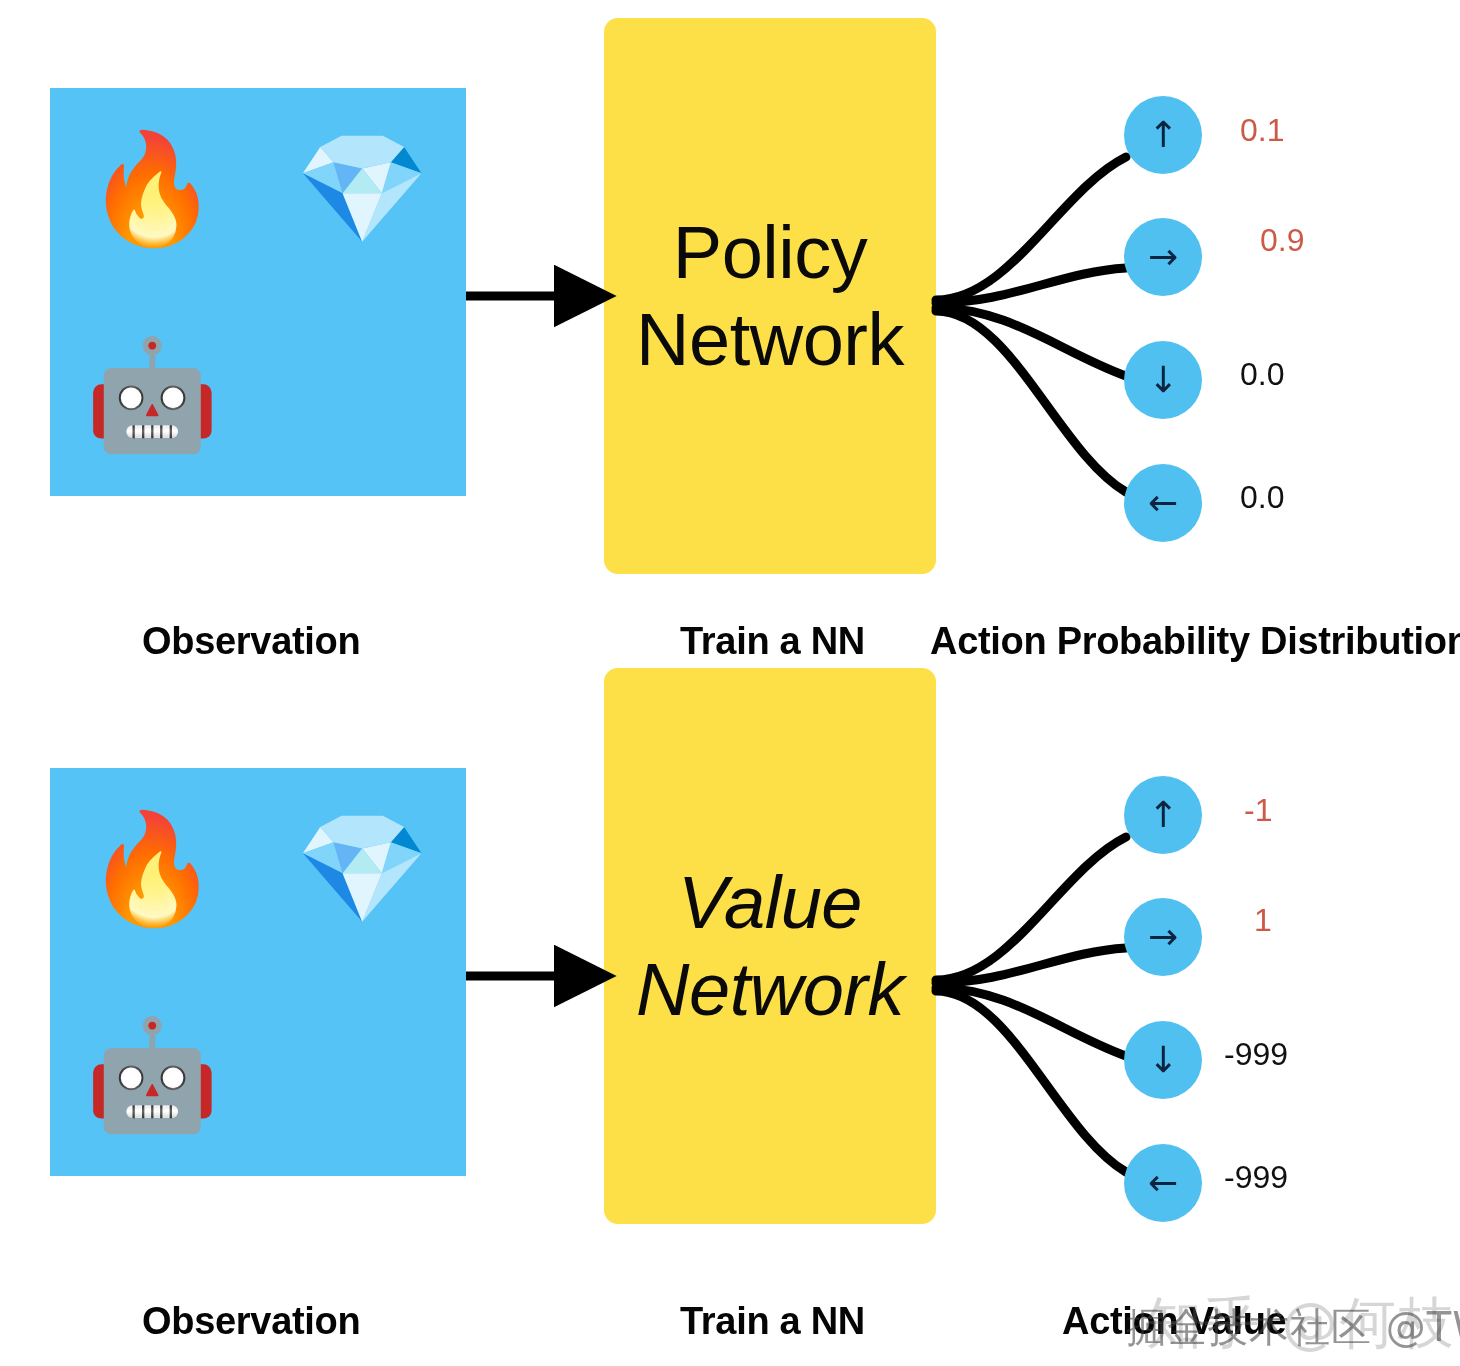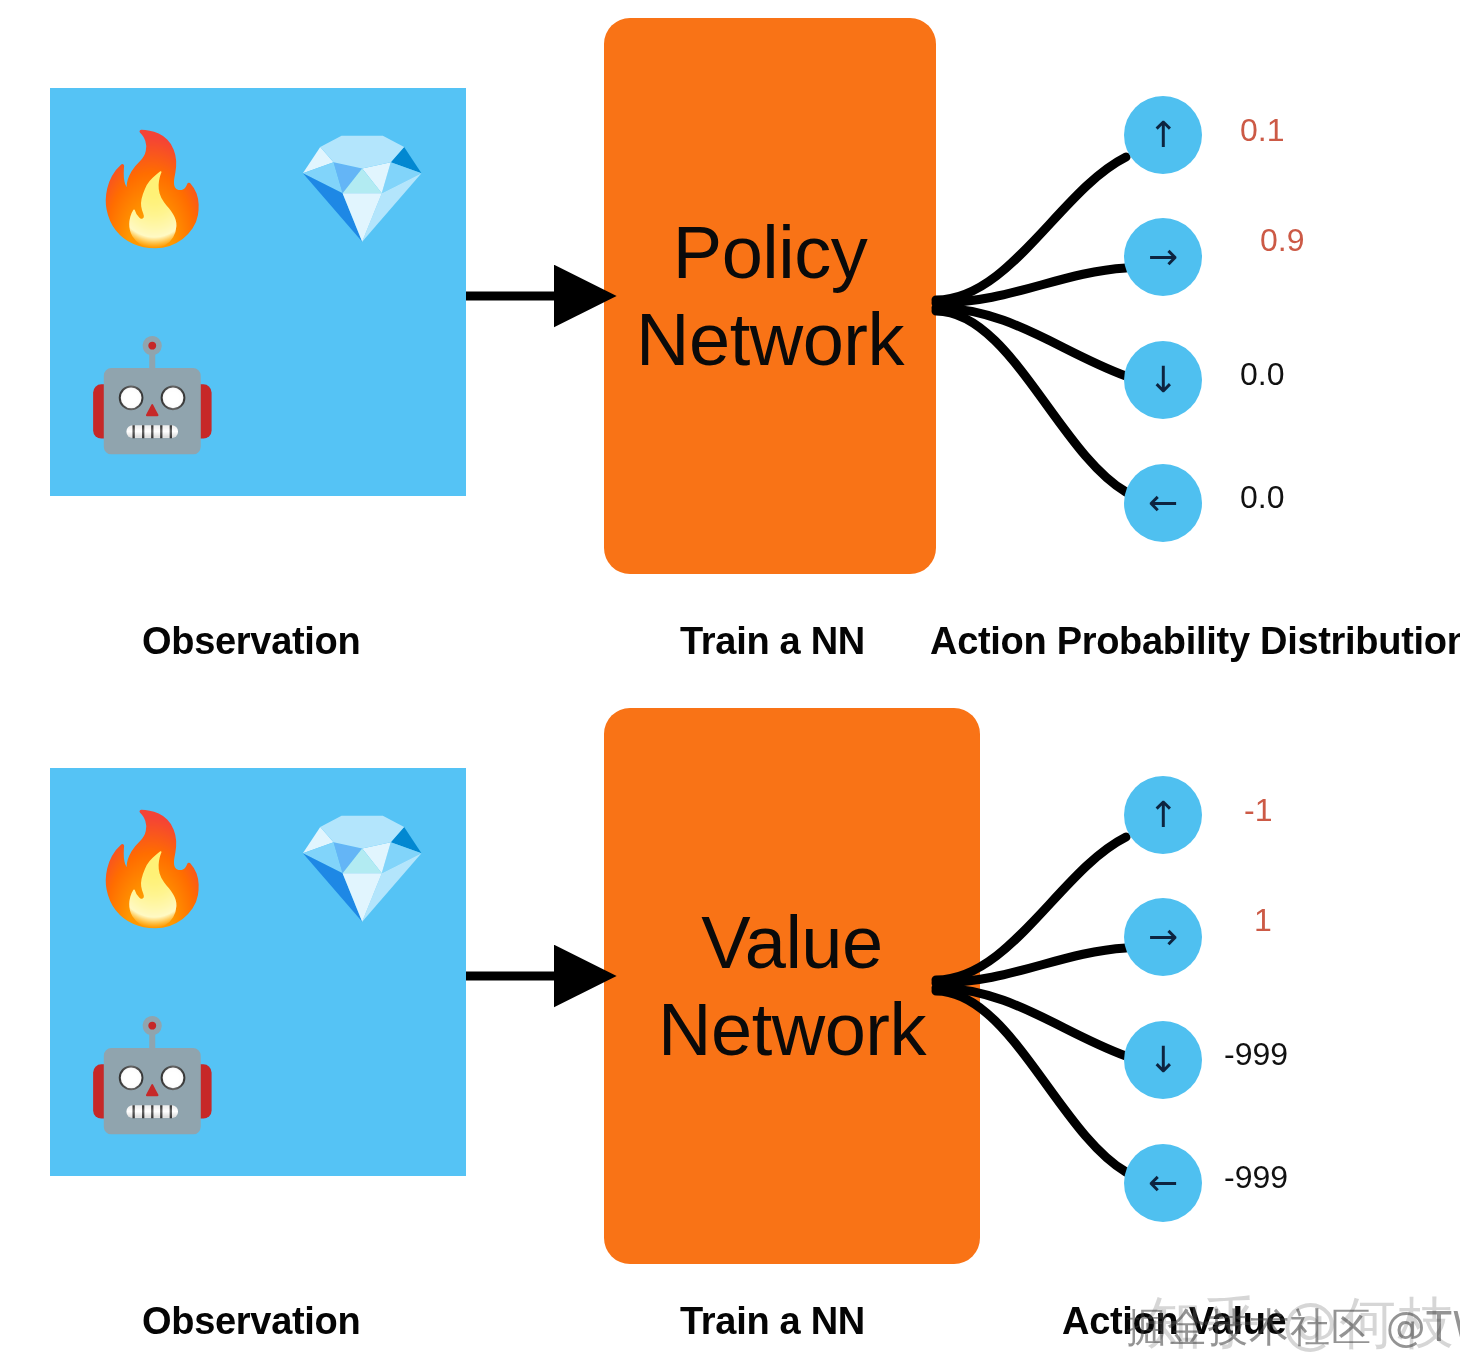--- a/index.html
+++ b/index.html
@@ -46,22 +46,22 @@
     justify-content: center;
     font-size: 108px;
     line-height: 1;
     user-select: none;
   }
   .cell.empty { font-size: 0; }
 
   
   .netbox {
     position: absolute;
-    background: #f97316;
-    border-radius: 26px;
+    background: #fde047;
+    border-radius: 14px;
     display: flex;
     align-items: center;
     justify-content: center;
     text-align: center;
   }
   .netbox-label {
     font-family: "Liberation Sans", sans-serif;
     font-weight: 400;
     font-size: 74px;
     line-height: 1.18;
@@ -219,21 +219,21 @@
       <span>💎</span>
     </div>
     <div class="cell">
       <span>🤖</span>
     </div>
     <div class="cell empty">
       <span></span>
     </div>
   </div>
 
-  <div class="netbox" style="left:604px; top:708px; width:376px; height:556px;">
+  <div class="netbox" style="left:604px; top:668px; width:332px; height:556px;font-style:italic;">
     <div class="netbox-label">Value
 Network</div>
   </div>
 
   <div class="node" style="left:1124px; top:776px;">
     <span>↑</span>
   </div>
   <div class="nodeval hl" style="left:1244px; top:794px;">-1</div>
 
   <div class="node" style="left:1124px; top:898px;">

